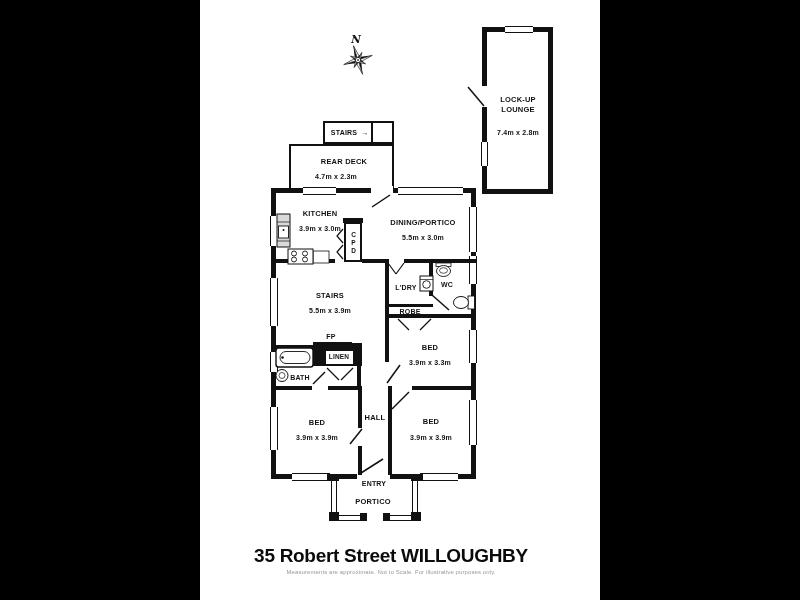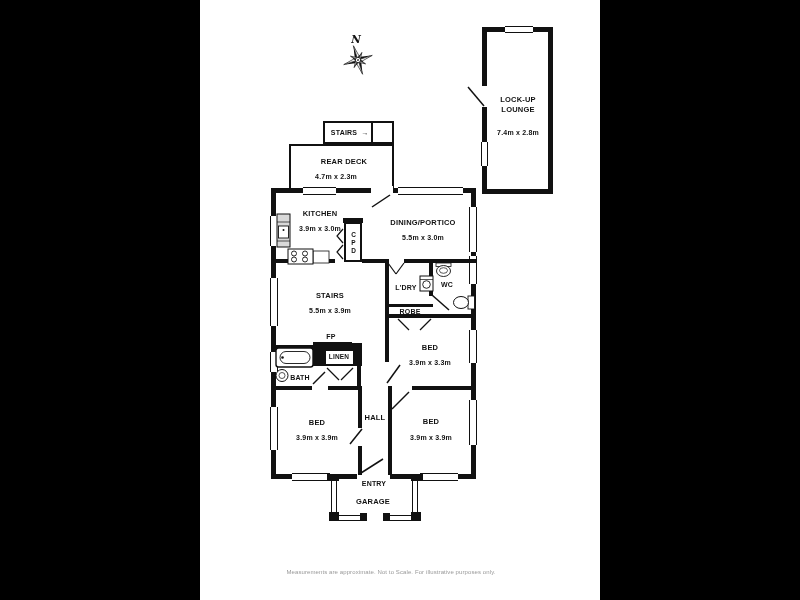--- a/index.html
+++ b/index.html
@@ -243,19 +243,20 @@
 
   <div class="lbl f75" style="left:317px;top:423px;">BED</div>
   <div class="lbl f70" style="left:317px;top:437px;">3.9m x 3.9m</div>
 
   <div class="lbl f75" style="left:375px;top:418px;">HALL</div>
 
   <div class="lbl f75" style="left:431px;top:422px;">BED</div>
   <div class="lbl f70" style="left:431px;top:437px;">3.9m x 3.9m</div>
 
   <div class="lbl f70" style="left:374px;top:483px;">ENTRY</div>
-  <div class="lbl f75" style="left:373px;top:502px;">GARAGE</div>
-
+  <div class="lbl f75" style="left:373px;top:502px;">PORTICO</div>
+
+  <div id="title">35 Robert Street WILLOUGHBY</div>
   <div id="disclaimer">Measurements are approximate. Not to Scale. For illustrative purposes only.</div>
 
   <div class="abs" style="left:0;top:0;width:200px;height:600px;background:#000;"></div>
   <div class="abs" style="left:600px;top:0;width:200px;height:600px;background:#000;"></div>
 </div>
 
 </body></html>

